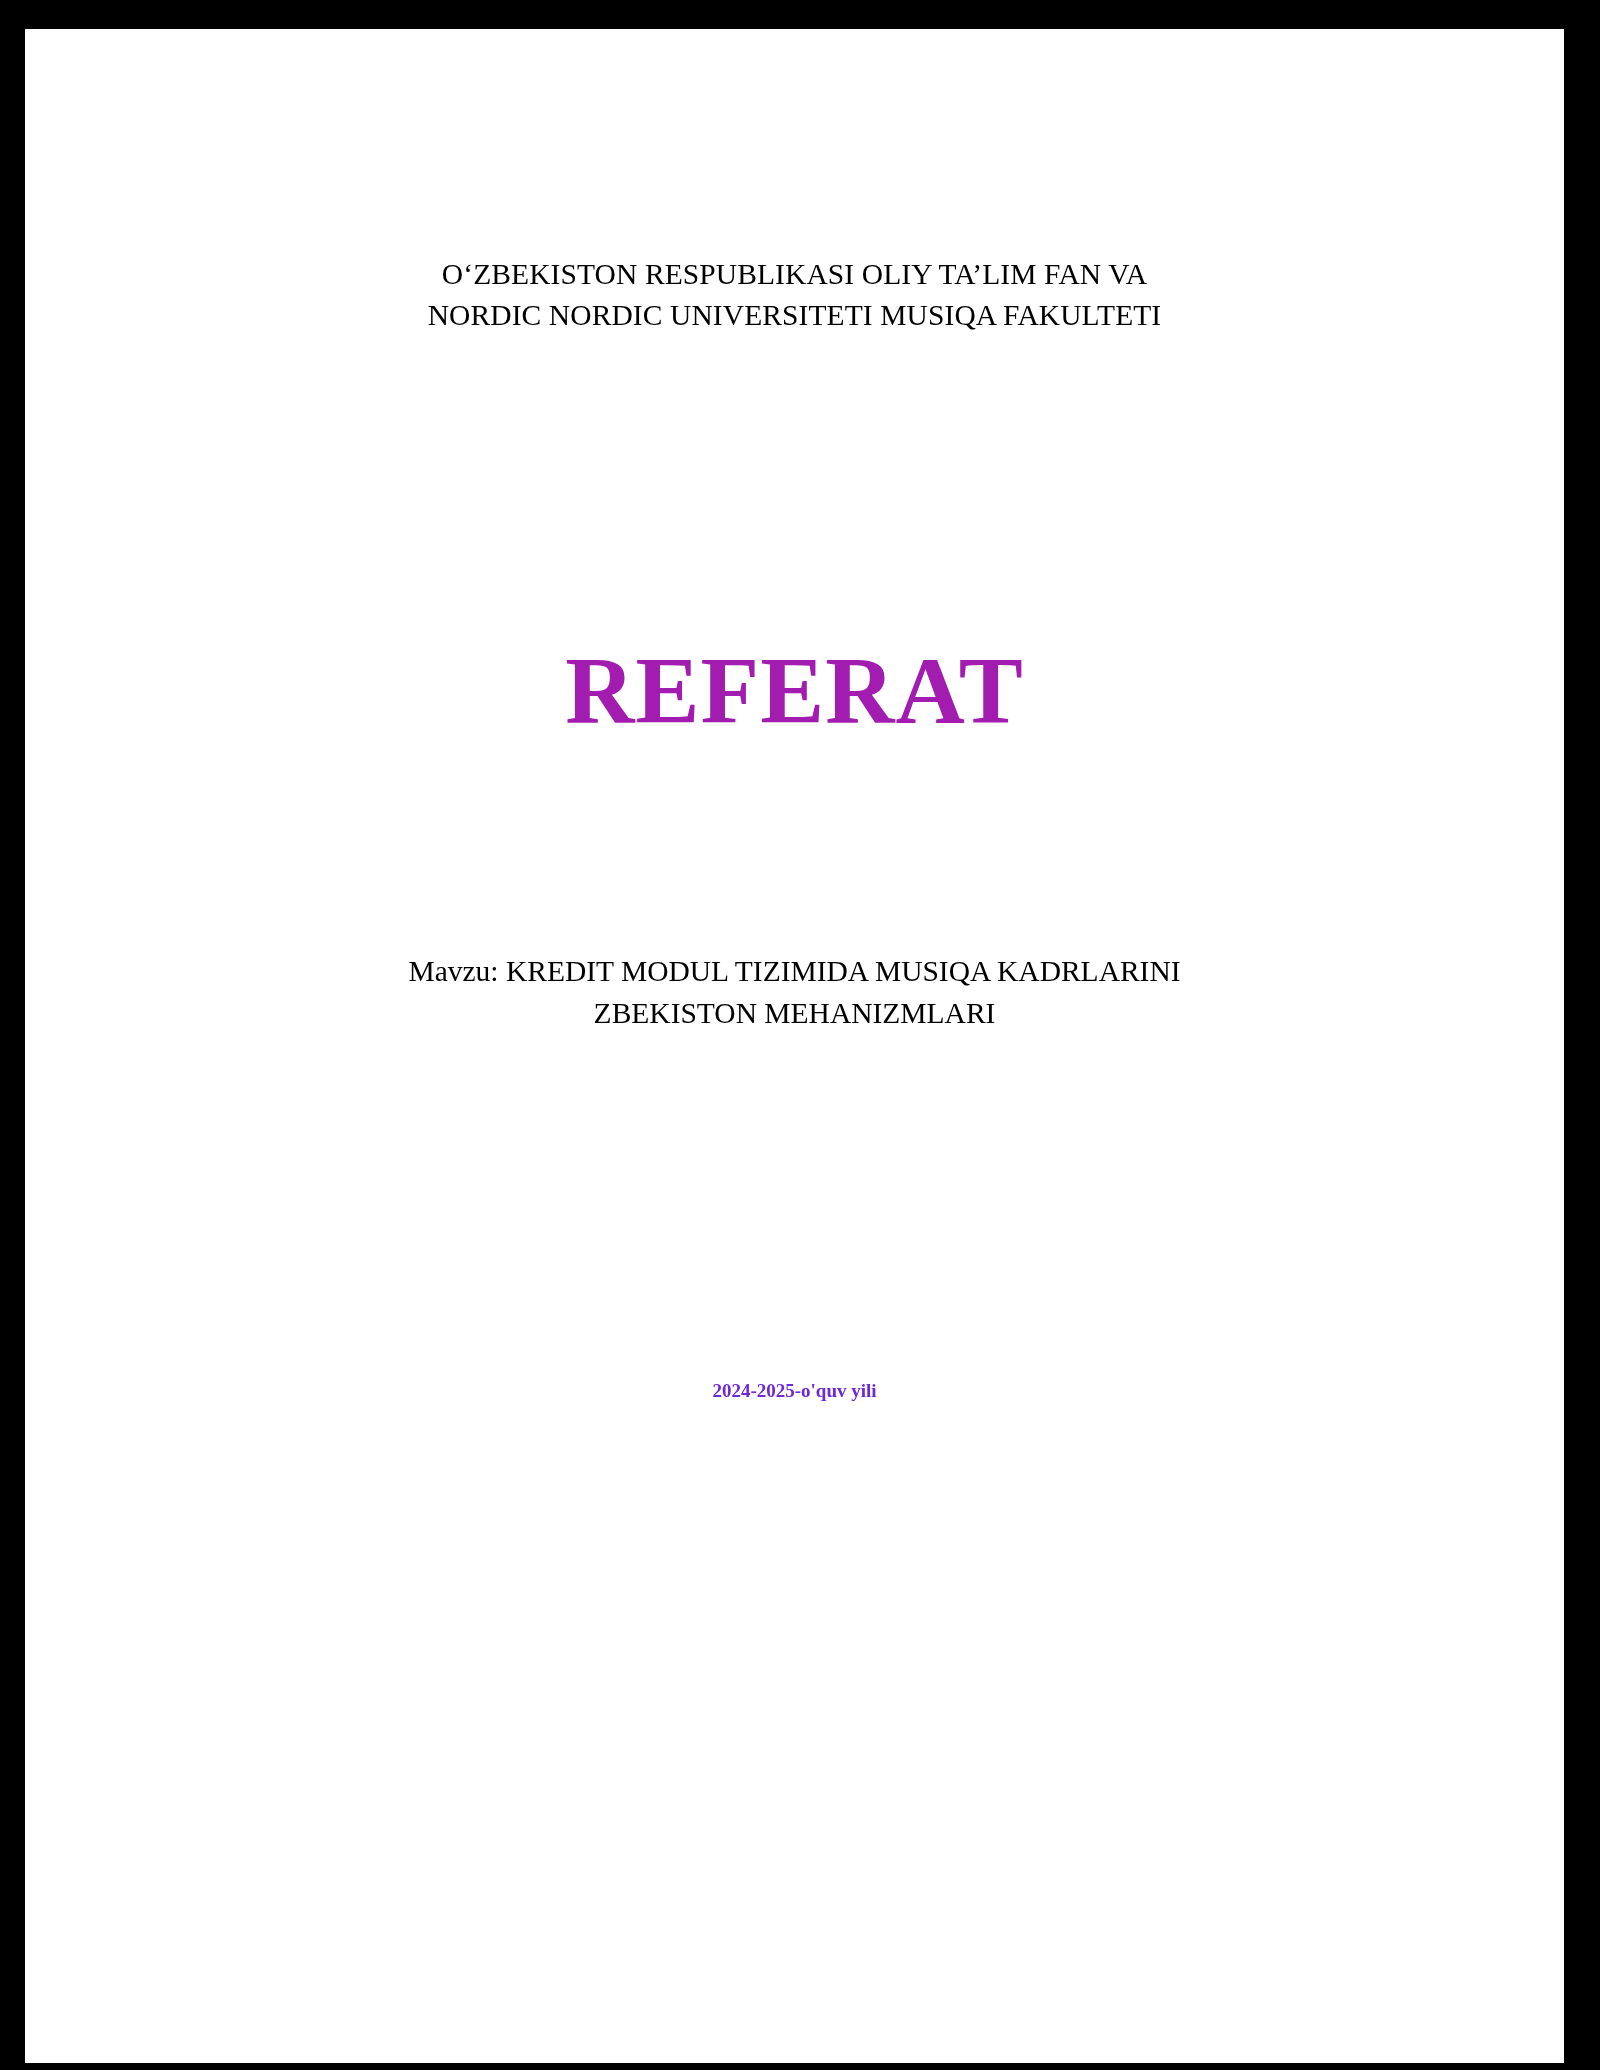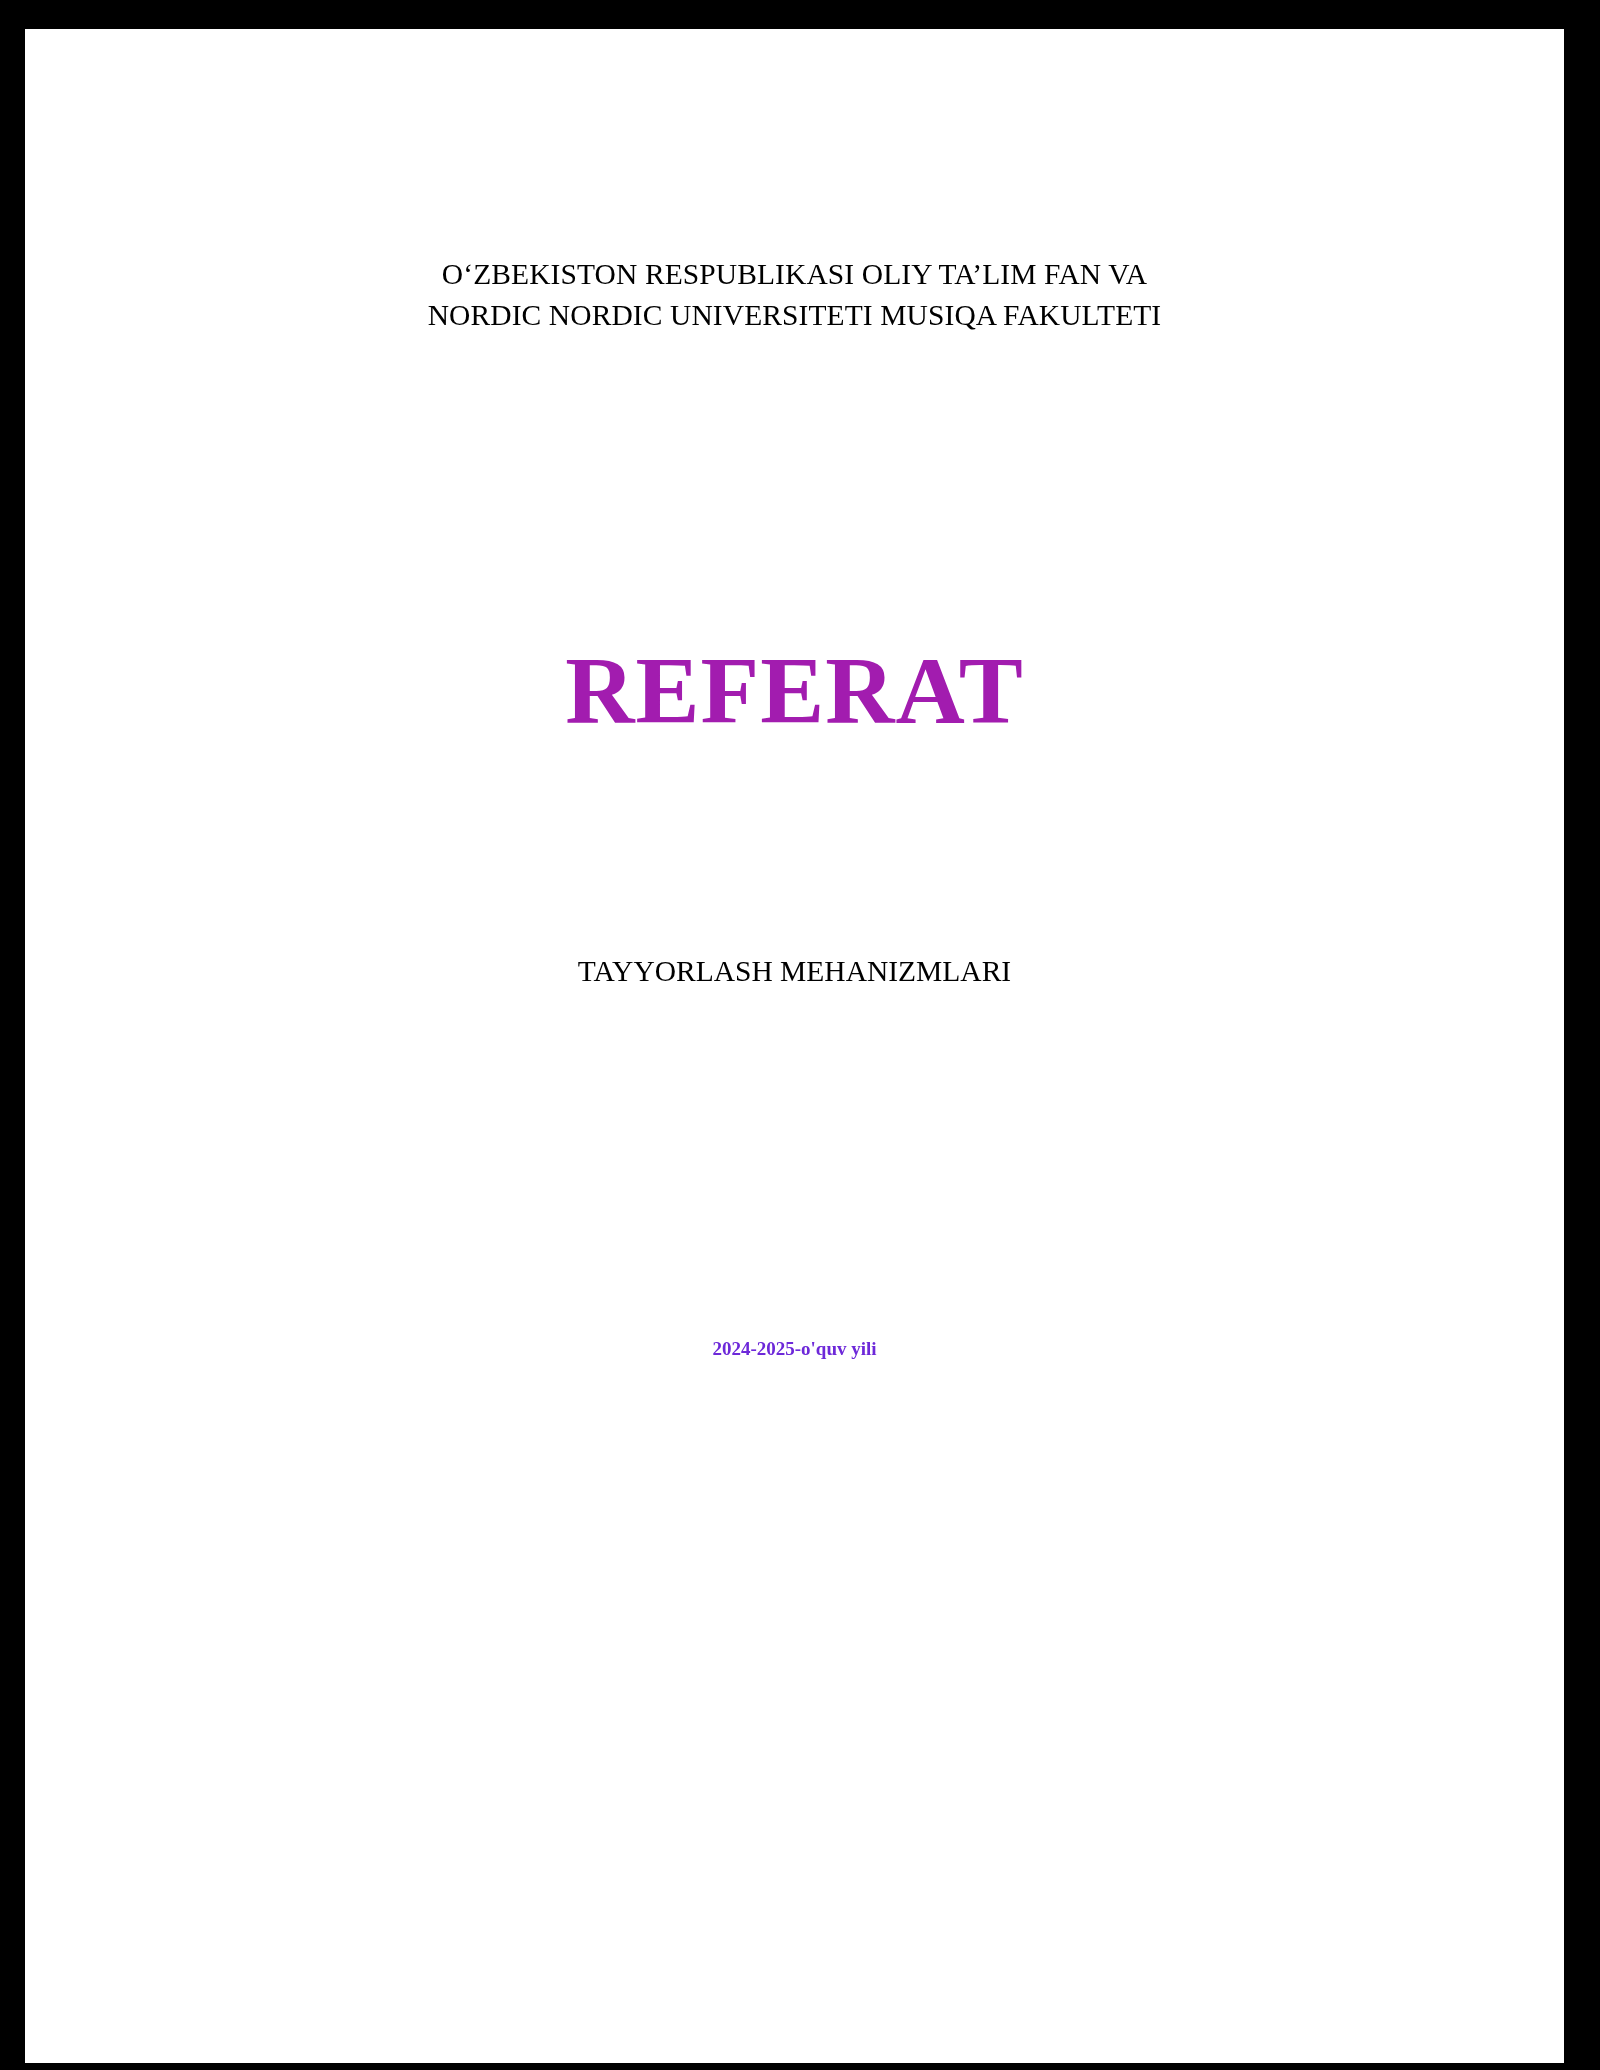--- a/index.html
+++ b/index.html
@@ -95,21 +95,22 @@
       <div class="doc-body">
 
         <div class="header-block">
           <span class="header-line">O‘ZBEKISTON RESPUBLIKASI OLIY TA’LIM FAN VA</span>
           <span class="header-line">NORDIC NORDIC UNIVERSITETI MUSIQA FAKULTETI</span>
         </div>
 
         <div class="title-block">REFERAT</div>
 
         <div class="subject-block">
-          <span class="subject-line">TAYYORLASH MEHANIZMLARI</span>
+          <span class="subject-line">Mavzu: KREDIT MODUL TIZIMIDA MUSIQA KADRLARINI</span>
+          <span class="subject-line">ZBEKISTON MEHANIZMLARI</span>
         </div>
 
         <div class="year-block">2024-2025-o'quv yili</div>
 
         <div class="spacer-tail"></div>
       </div>
 
     </div>
   </div>
 </div>

